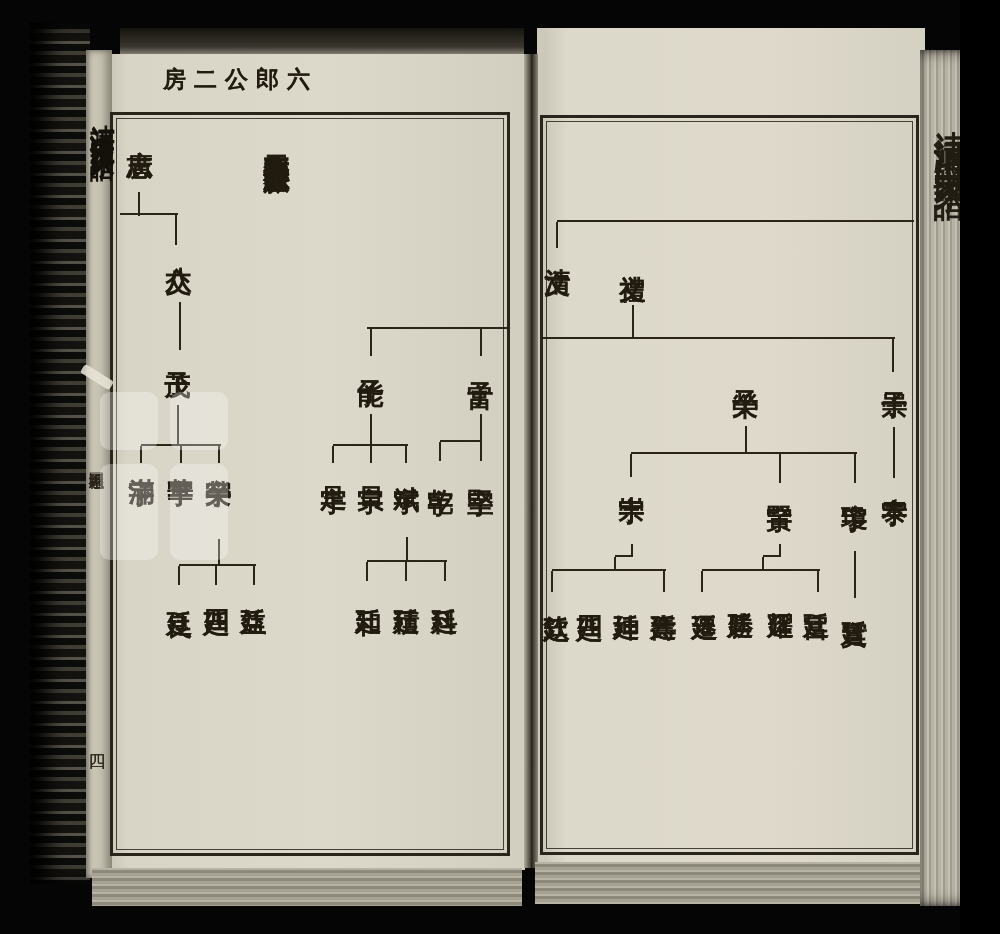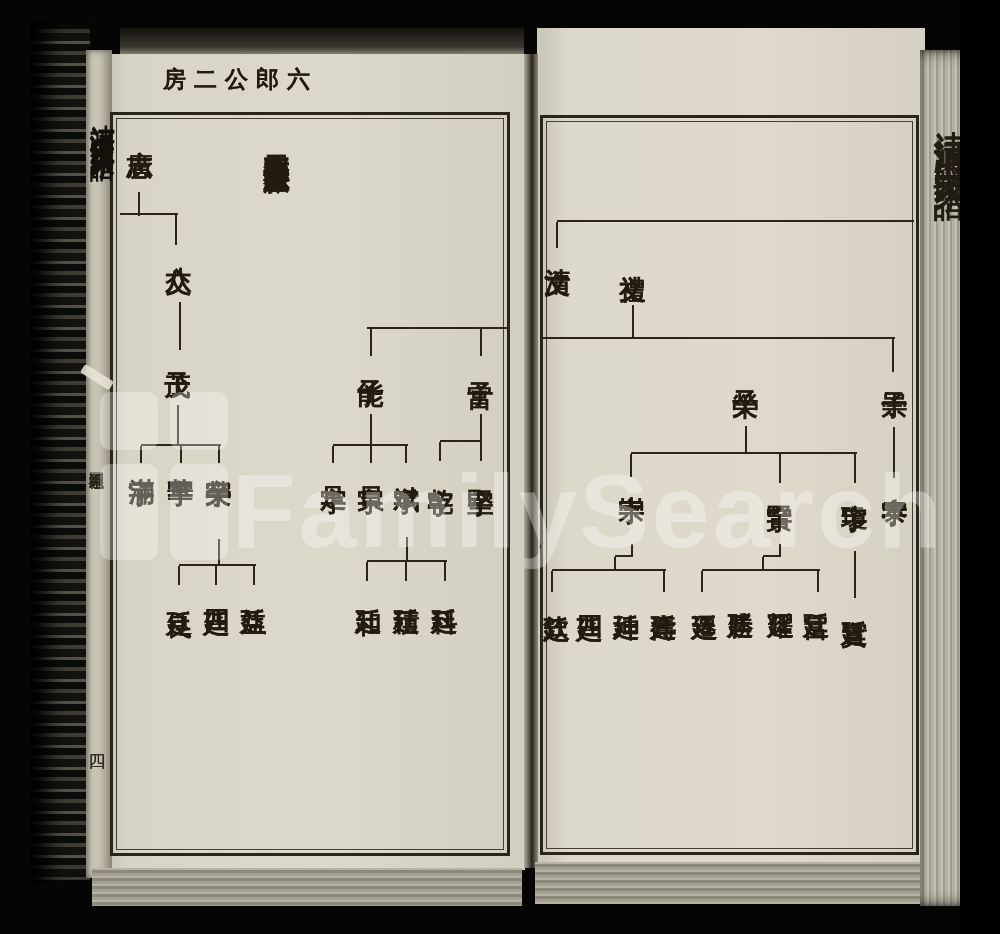--- a/index.html
+++ b/index.html
@@ -180,16 +180,15 @@
       <div class="node vert ink-text" style="left: 627px; top: 594px;">廷坤</div>
       <div class="node vert ink-text" style="left: 590px; top: 596px;">廷四<span class="note">止</span></div>
       <div class="node vert ink-text" style="left: 557px; top: 596px;">廷欽</div>
     </div>
 
   <div id="watermark">
     <div class="wm-block" style="left:100px;top:392px;width:58px;height:58px;"></div>
     <div class="wm-block" style="left:170px;top:392px;width:58px;height:58px;"></div>
     <div class="wm-block" style="left:100px;top:464px;width:58px;height:96px;"></div>
     <div class="wm-block" style="left:170px;top:464px;width:58px;height:96px;"></div>
-    <div id="wm-text">FamilySearch</div>
   </div>
 
 </div>
 
 </body></html>

